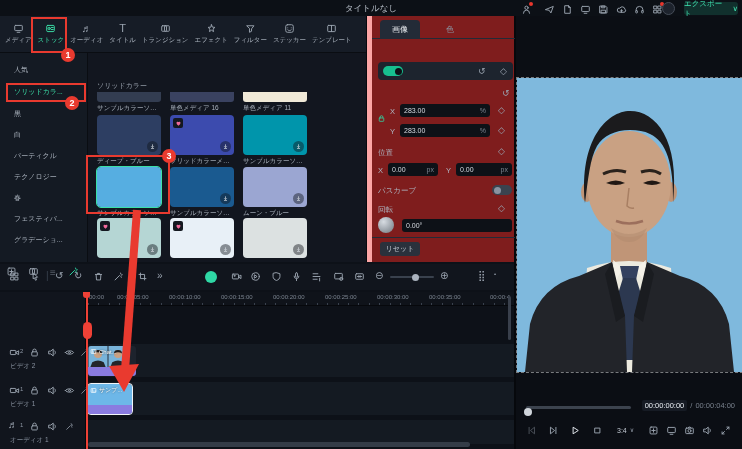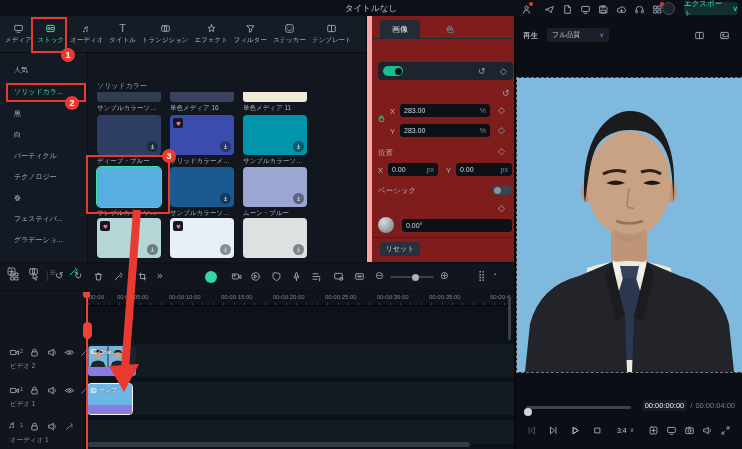--- a/index.html
+++ b/index.html
@@ -525,51 +525,35 @@
     <div class="numbox" style="left:16px;top:147px;width:50px">
         <span>0.00</span>
         <span class="unit">px</span>
       </div>
     <span class="prow" style="left:74px;top:150px">Y</span>
     <div class="numbox" style="left:84px;top:147px;width:56px">
         <span>0.00</span>
         <span class="unit">px</span>
       </div>
 
-    <span class="prow" style="top:170px">ベーシック</span>
+    <span class="prow" style="top:170px">パスカーブ</span>
     <span class="toggle off" style="left:120px;top:169px"></span>
 
+    <span class="prow" style="top:189px">回転</span>
     <span class="kf" style="left:126px;top:187px">◇</span>
     <div class="abs" style="left:6px;top:201px;width:16px;height:16px;border-radius:50%;background:radial-gradient(circle at 35% 30%,#d7dce2,#6f7780)"></div>
     <div class="numbox" style="left:30px;top:203px;width:110px">
         <span>0.00°</span>
       </div>
 
     <div style="position:absolute;left:0;top:221px;width:147px;height:1px;background:#232b37"></div>
     <div id="reset-btn">リセット</div>
   </div>
 
   <div id="preview" class="abs">
-    <div id="playrow">
-      <span class="abs" style="left:7px;top:3px;font-size:7.5px;color:#dfe3ea">再生</span>
-      <div id="quality-dd">
-          <span>フル品質</span>
-          <span class="glyph" style="font-size:6px">∨</span>
-        </div>
-      <span class="ic abs" style="left:178px;top:2px">
-          <svg>
-            <use href="#s-splitview"></use>
-          </svg>
-        </span>
-      <span class="ic abs" style="left:203px;top:2px">
-          <svg>
-            <use href="#s-image"></use>
-          </svg>
-        </span>
-    </div>
 
     <svg id="photo" viewBox="0 0 225 294" preserveAspectRatio="none">
       <rect width="225" height="294" fill="#7fb9dd"></rect>
       <ellipse cx="70" cy="114" rx="6" ry="10" fill="#c09577"></ellipse>
         <ellipse cx="154" cy="114" rx="6" ry="10" fill="#c09577"></ellipse>
       <rect x="94" y="148" width="36" height="48" fill="#c09577"></rect>
       <ellipse cx="112" cy="106" rx="42" ry="53" fill="#c9a183"></ellipse>
       <path d="M68,125 C62,62 90,33 113,33 C139,33 163,62 156,125 C157,86 149,63 133,56 C127,53 121,52 113,52 C98,52 86,58 80,68 C73,80 71,102 68,125 Z" fill="#1b1b1d"></path>
       <path d="M86,96 q12,-6 23,-2" stroke="#2a221c" stroke-width="3" fill="none"></path>
       <path d="M124,94 q11,-4 20,2" stroke="#2a221c" stroke-width="3" fill="none"></path>

